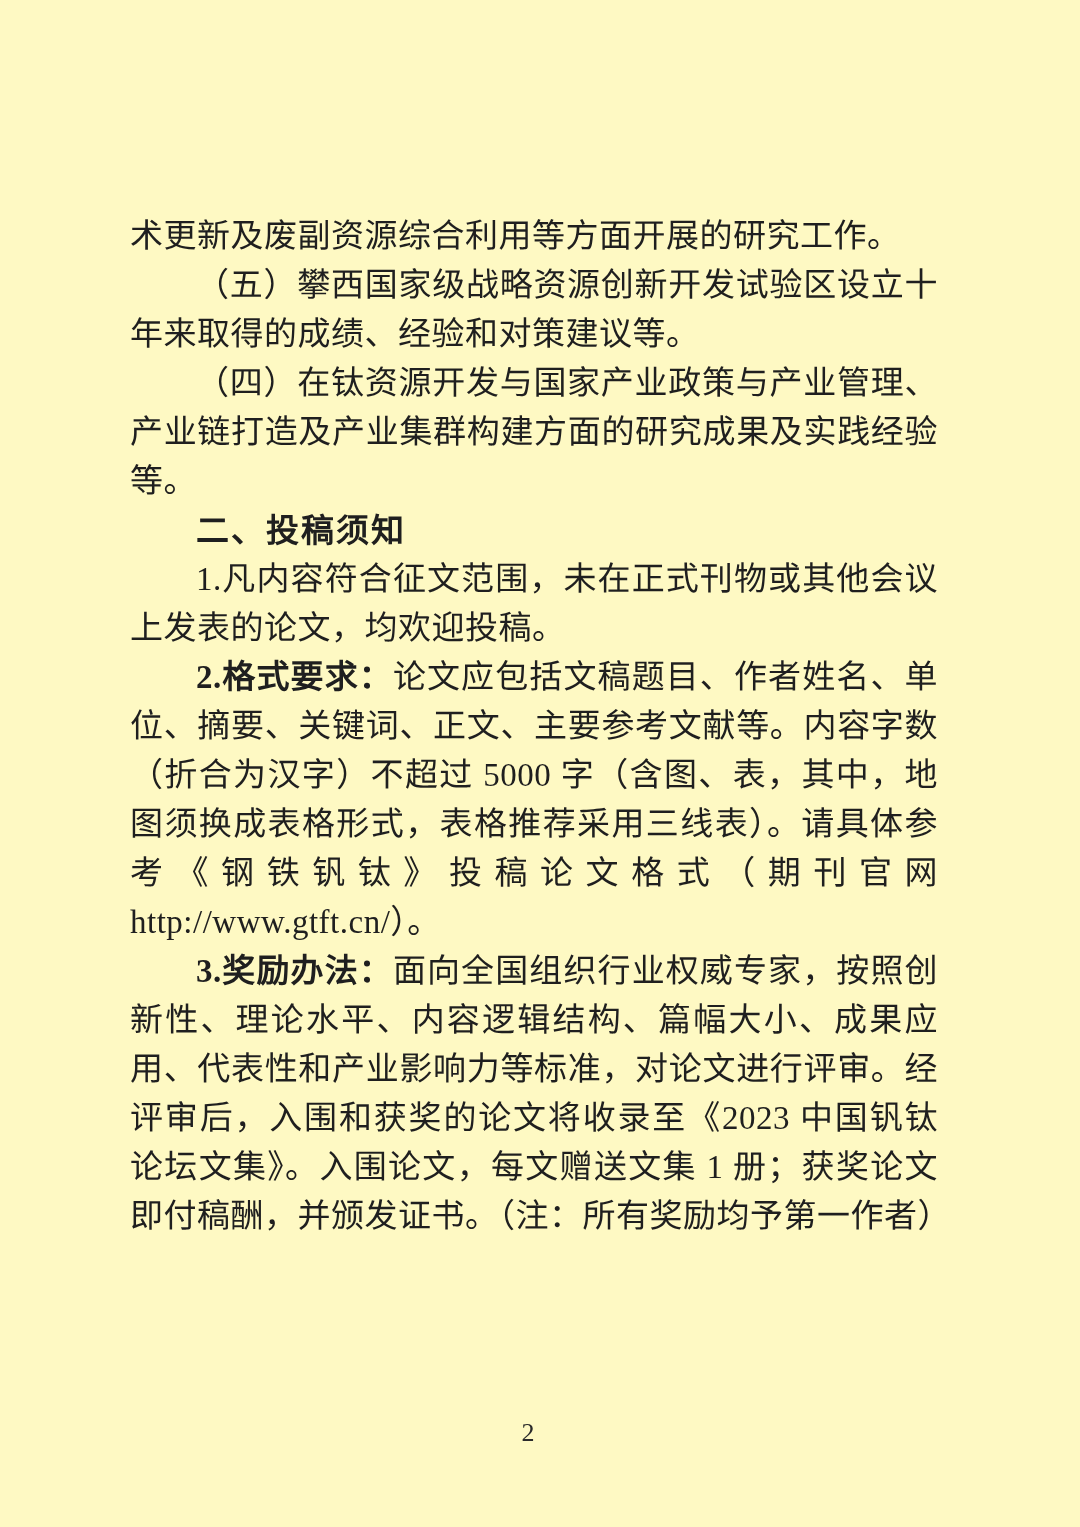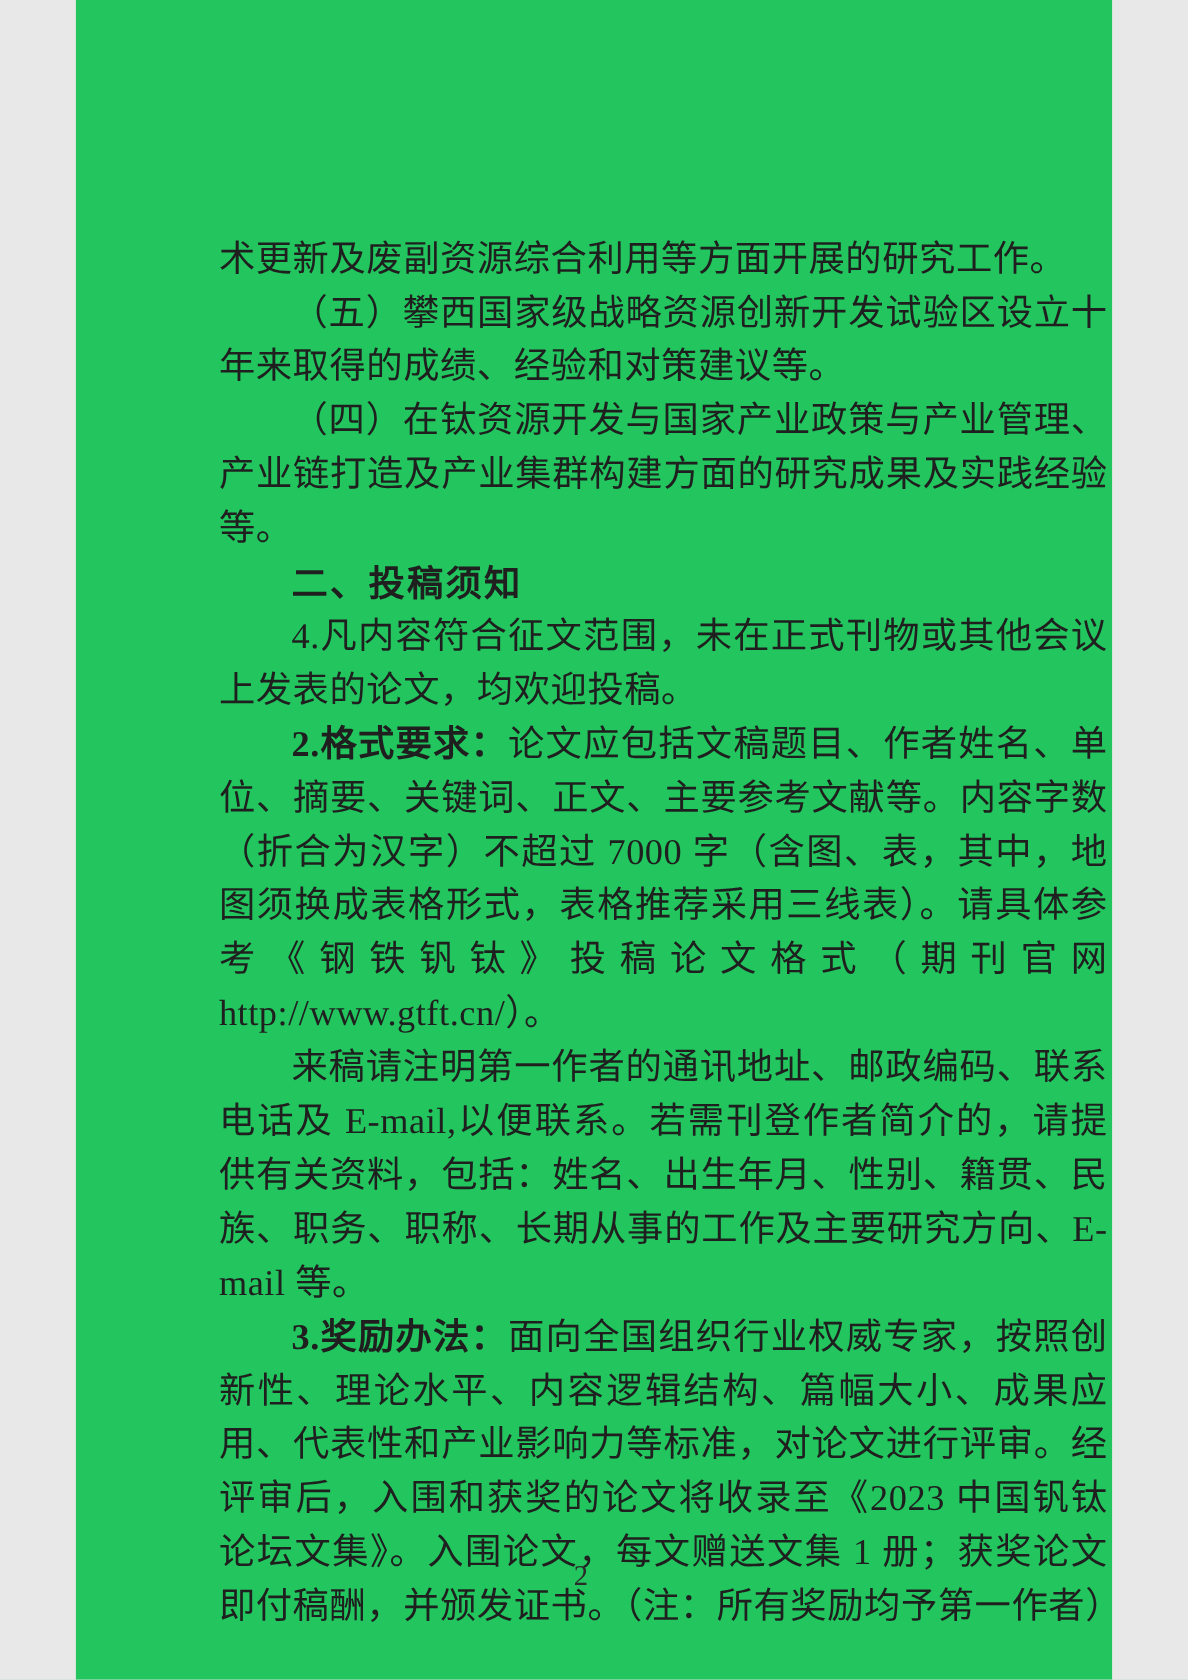--- a/index.html
+++ b/index.html
@@ -2,24 +2,24 @@
 <html lang="zh-CN"><head>
 <meta charset="utf-8">
 <style>
   html, body {
     margin: 0;
     padding: 0;
     background: #e8e8e8;
   }
   .doc-page {
     position: relative;
-    width: 942px;
+    width: 1080px;
     height: 1527px;
     margin: 0 auto;
-    background: #22c55e;
+    background: #fef9c3;
     overflow: hidden;
     color: #1f1f1f;
     font-family: "Liberation Serif", "DejaVu Serif", serif;
   }
   .text-block {
     position: absolute;
     left: 130px;
     top: 212px;
     width: 808px;
     font-size: 33px;
@@ -69,27 +69,26 @@
   <main class="text-block">
 
     <p class="para continuation">术更新及废副资源综合利用等方面开展的研究工作。</p>
 
     <p class="para indent">（五）攀西国家级战略资源创新开发试验区设立十年来取得的成绩、经验和对策建议等。</p>
 
     <p class="para indent">（四）在钛资源开发与国家产业政策与产业管理、产业链打造及产业集群构建方面的研究成果及实践经验等。</p>
 
     <p class="para indent heading">二、投稿须知</p>
 
-    <p class="para indent">4.凡内容符合征文范围，未在正式刊物或其他会议上发表的论文，均欢迎投稿。</p>
+    <p class="para indent">1.凡内容符合征文范围，未在正式刊物或其他会议上发表的论文，均欢迎投稿。</p>
 
     <p class="para indent">
-      <span class="lead">2.格式要求：</span><span>论文应包括文稿题目、作者姓名、单位、摘要、关键词、正文、主要参考文献等。内容字数（折合为汉字）不超过 7000 字（含图、表，其中，地图须换成表格形式，表格推荐采用三线表）。请具体参考《钢铁钒钛》投稿论文格式（期刊官网 http://www.gtft.cn/）。</span>
+      <span class="lead">2.格式要求：</span><span>论文应包括文稿题目、作者姓名、单位、摘要、关键词、正文、主要参考文献等。内容字数（折合为汉字）不超过 5000 字（含图、表，其中，地图须换成表格形式，表格推荐采用三线表）。请具体参考《钢铁钒钛》投稿论文格式（期刊官网 http://www.gtft.cn/）。</span>
     </p>
 
-    <p class="para indent">来稿请注明第一作者的通讯地址、邮政编码、联系电话及 E-mail,以便联系。若需刊登作者简介的，请提供有关资料，包括：姓名、出生年月、性别、籍贯、民族、职务、职称、长期从事的工作及主要研究方向、E-mail 等。</p>
 
     <p class="para indent">
       <span class="lead">3.奖励办法：</span><span>面向全国组织行业权威专家，按照创新性、理论水平、内容逻辑结构、篇幅大小、成果应用、代表性和产业影响力等标准，对论文进行评审。经评审后，入围和获奖的论文将收录至《2023 中国钒钛论坛文集》。入围论文，每文赠送文集 1 册；获奖论文即付稿酬，并颁发证书。（注：所有奖励均予第一作者）</span>
     </p>
 
   </main>
 
   <footer class="page-footer">
     <span class="page-number">2</span>
   </footer>

